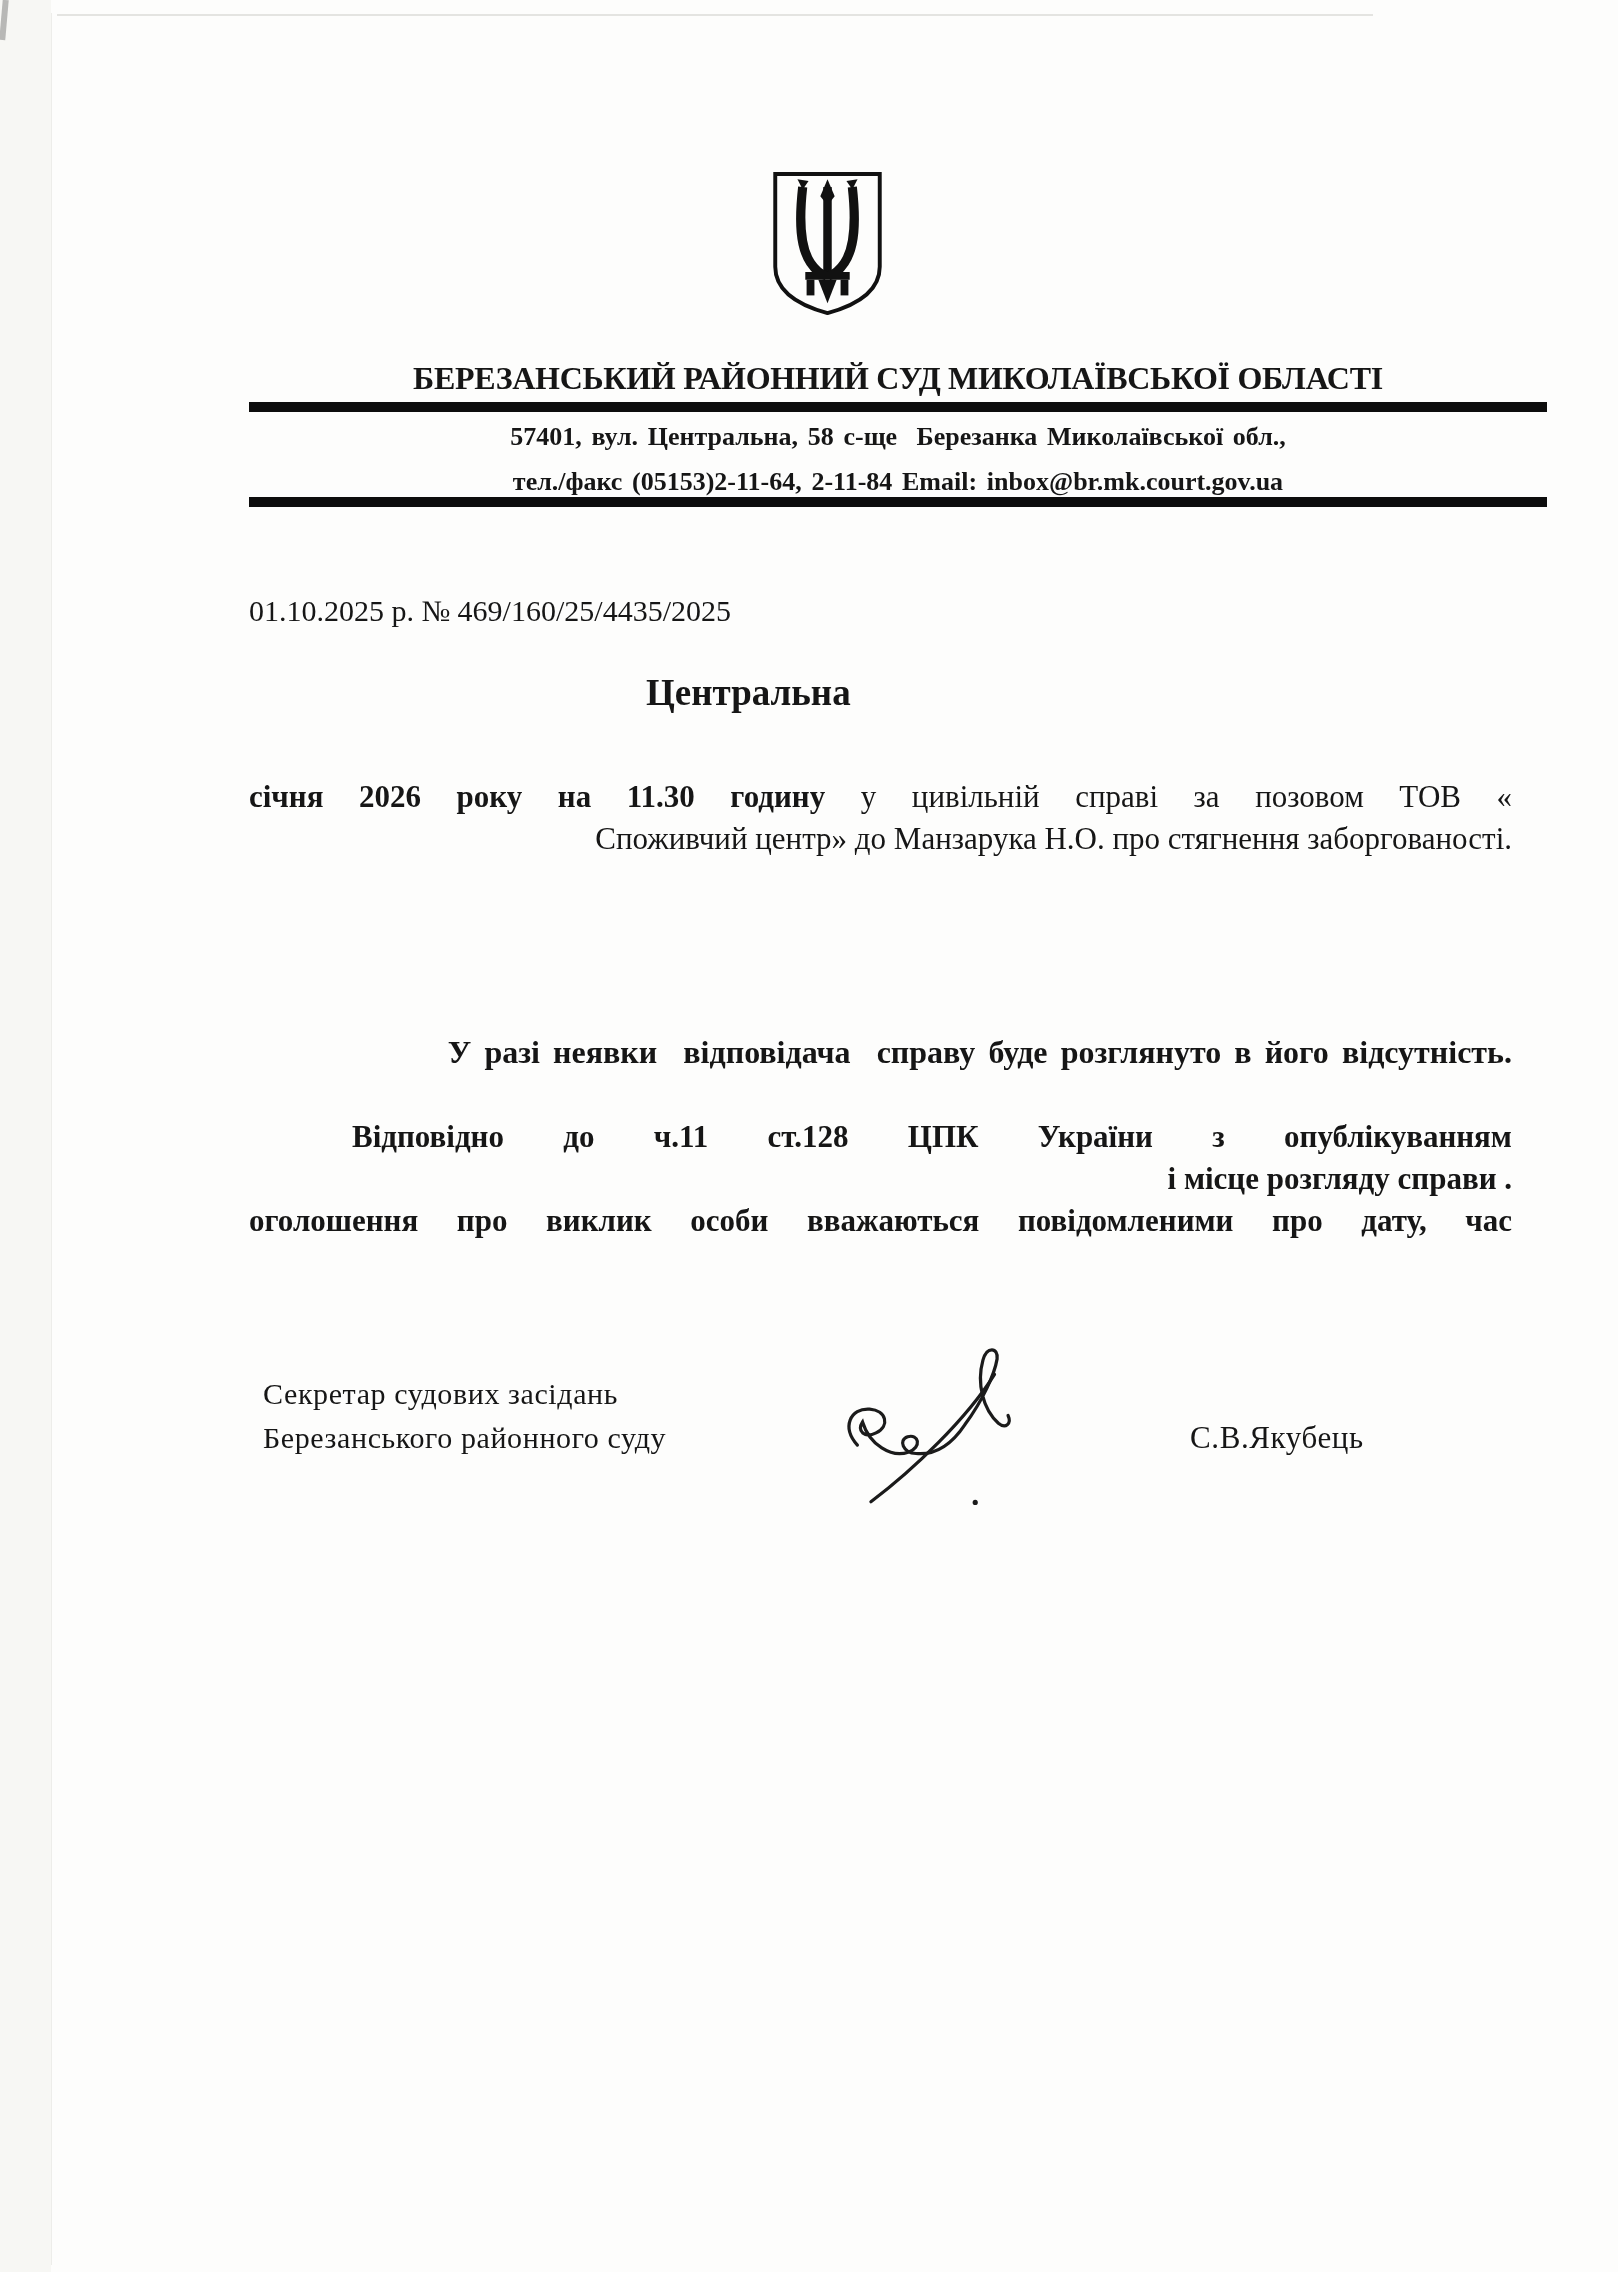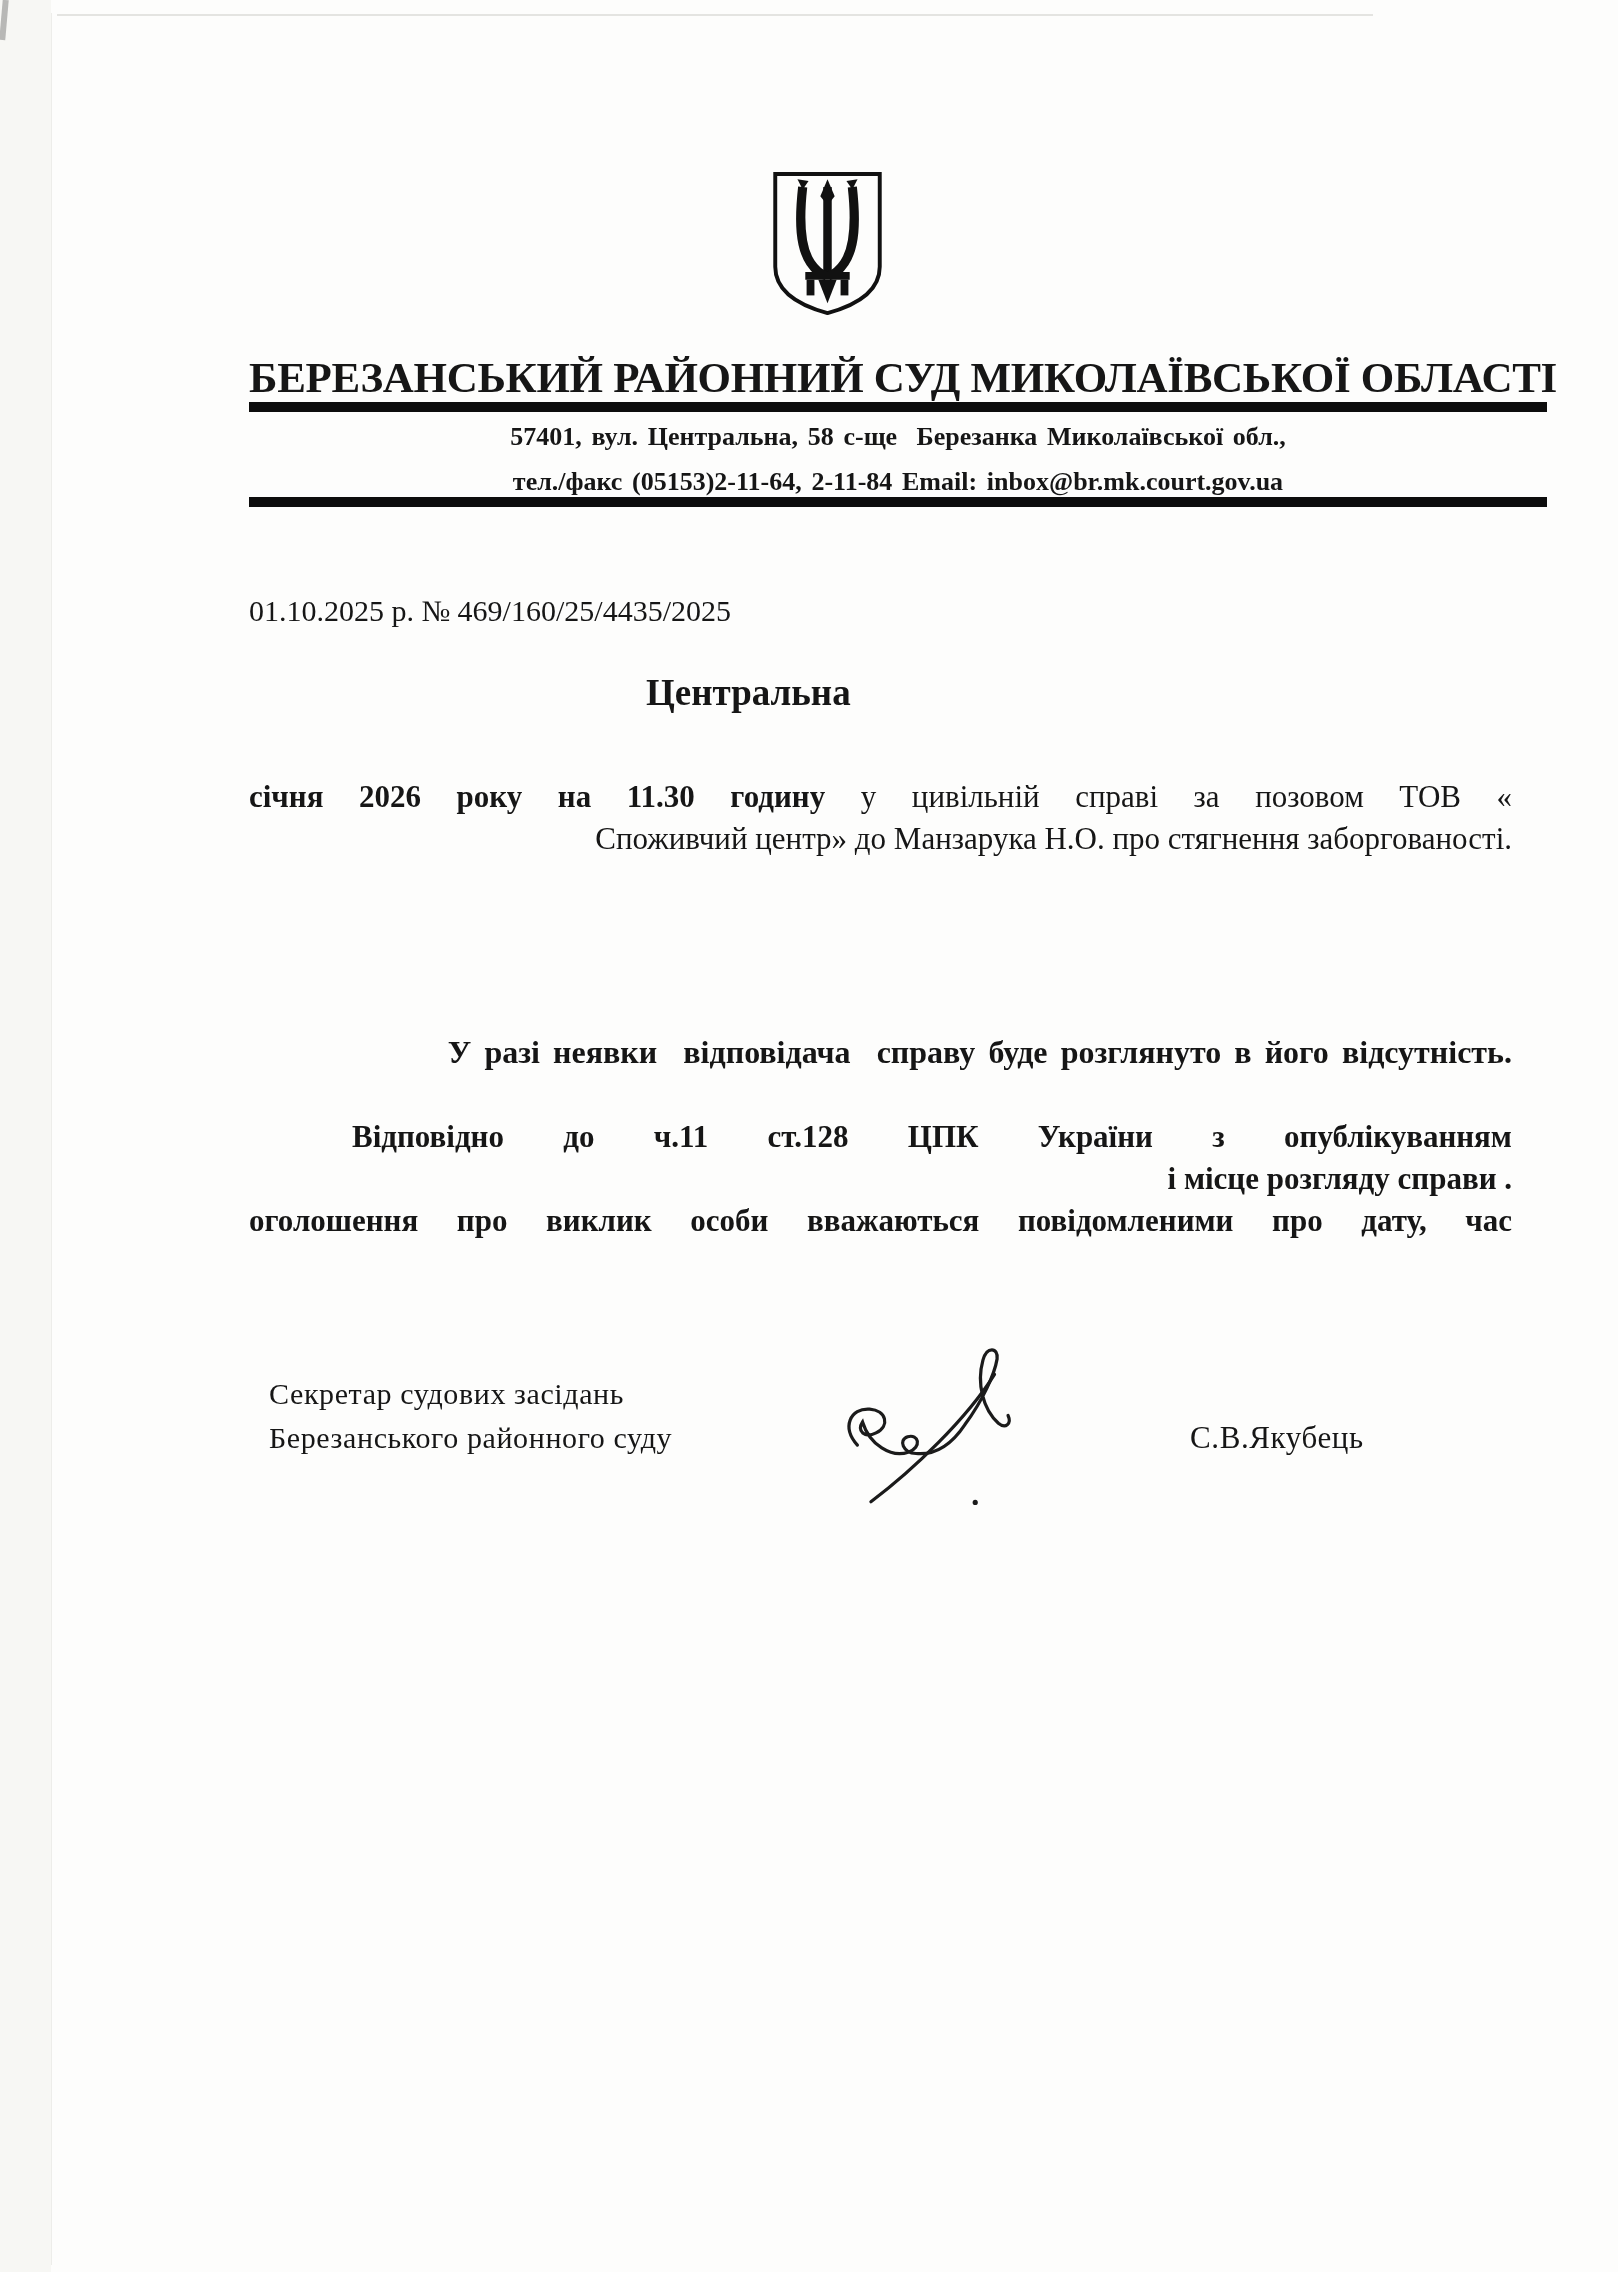--- a/index.html
+++ b/index.html
@@ -15,21 +15,21 @@
   
   .left-strip { position: absolute; left: 0; top: 0; width: 51px; height: 100%; background: #f7f7f4; }
   .edge-left  { position: absolute; left: 51px; top: 13px; width: 1.3px; height: 2252px; background: #ededea; }
   .edge-top   { position: absolute; left: 57px; top: 14px; width: 1316px; height: 1.9px; background: #cfcfca; opacity: .55; }
   .corner-mark{ position: absolute; left: 0.6px; top: 0px; width: 5.8px; height: 40px; background: #6a6a6a; opacity: .45; transform: rotate(5deg); }
 
   
   .trident { position: absolute; left: 770px; top: 170px; width: 115px; height: 145px; }
   .court-name {
     position: absolute; left: 249px; top: 358px; width: 1298px;
-    text-align: center; font-weight: bold; font-size: 43px; line-height: 40px; letter-spacing: -0.3px;
+    text-align: center; font-weight: bold; font-size: 32px; line-height: 40px; letter-spacing: -0.3px;
     white-space: nowrap;
   }
   .rule { position: absolute; left: 249px; width: 1298px; background: #0d0d0d; }
   .rule-top    { top: 402px; height: 10.3px; }
   .rule-bottom { top: 497px; height: 10.3px; }
   .addr {
     position: absolute; left: 249px; width: 1298px; text-align: center;
     font-weight: bold; font-size: 26px; line-height: 37px; white-space: nowrap; word-spacing: 3.2px;
   }
   .addr1 { top: 418px; }
@@ -45,21 +45,21 @@
   .p2 { top: 1031px; font-weight: bold; font-size: 32px; word-spacing: 5.1px; text-indent: 22.5px; }
   .p3 { top: 1116px; font-weight: bold; }
   .line { font-size: 31px; line-height: 42px; text-align: right; }
   .p2 .line { font-size: 32px; }
   .line.justify { text-align: justify; text-align-last: justify; }
   .line.indent  { text-indent: 154px; }
   .p3 .line.indent { text-indent: 103px; }
   .b { font-weight: bold; }
 
   
-  .sig-role { position: absolute; left: 269px; top: 1372px; font-size: 30px; line-height: 44px; letter-spacing: 0.6px; }
+  .sig-role { position: absolute; left: 263px; top: 1372px; font-size: 30px; line-height: 44px; letter-spacing: 0.6px; }
   .sig-mark { position: absolute; left: 822px; top: 1342px; width: 300px; height: 167px; }
   .sig-name { position: absolute; left: 1190px; top: 1419px; font-size: 31px; line-height: 37px; letter-spacing: 0.6px; white-space: nowrap; }
 </style>
 </head>
 <body>
 
 <div class="page">
 
   <div class="left-strip"></div>
   <div class="edge-left"></div>

